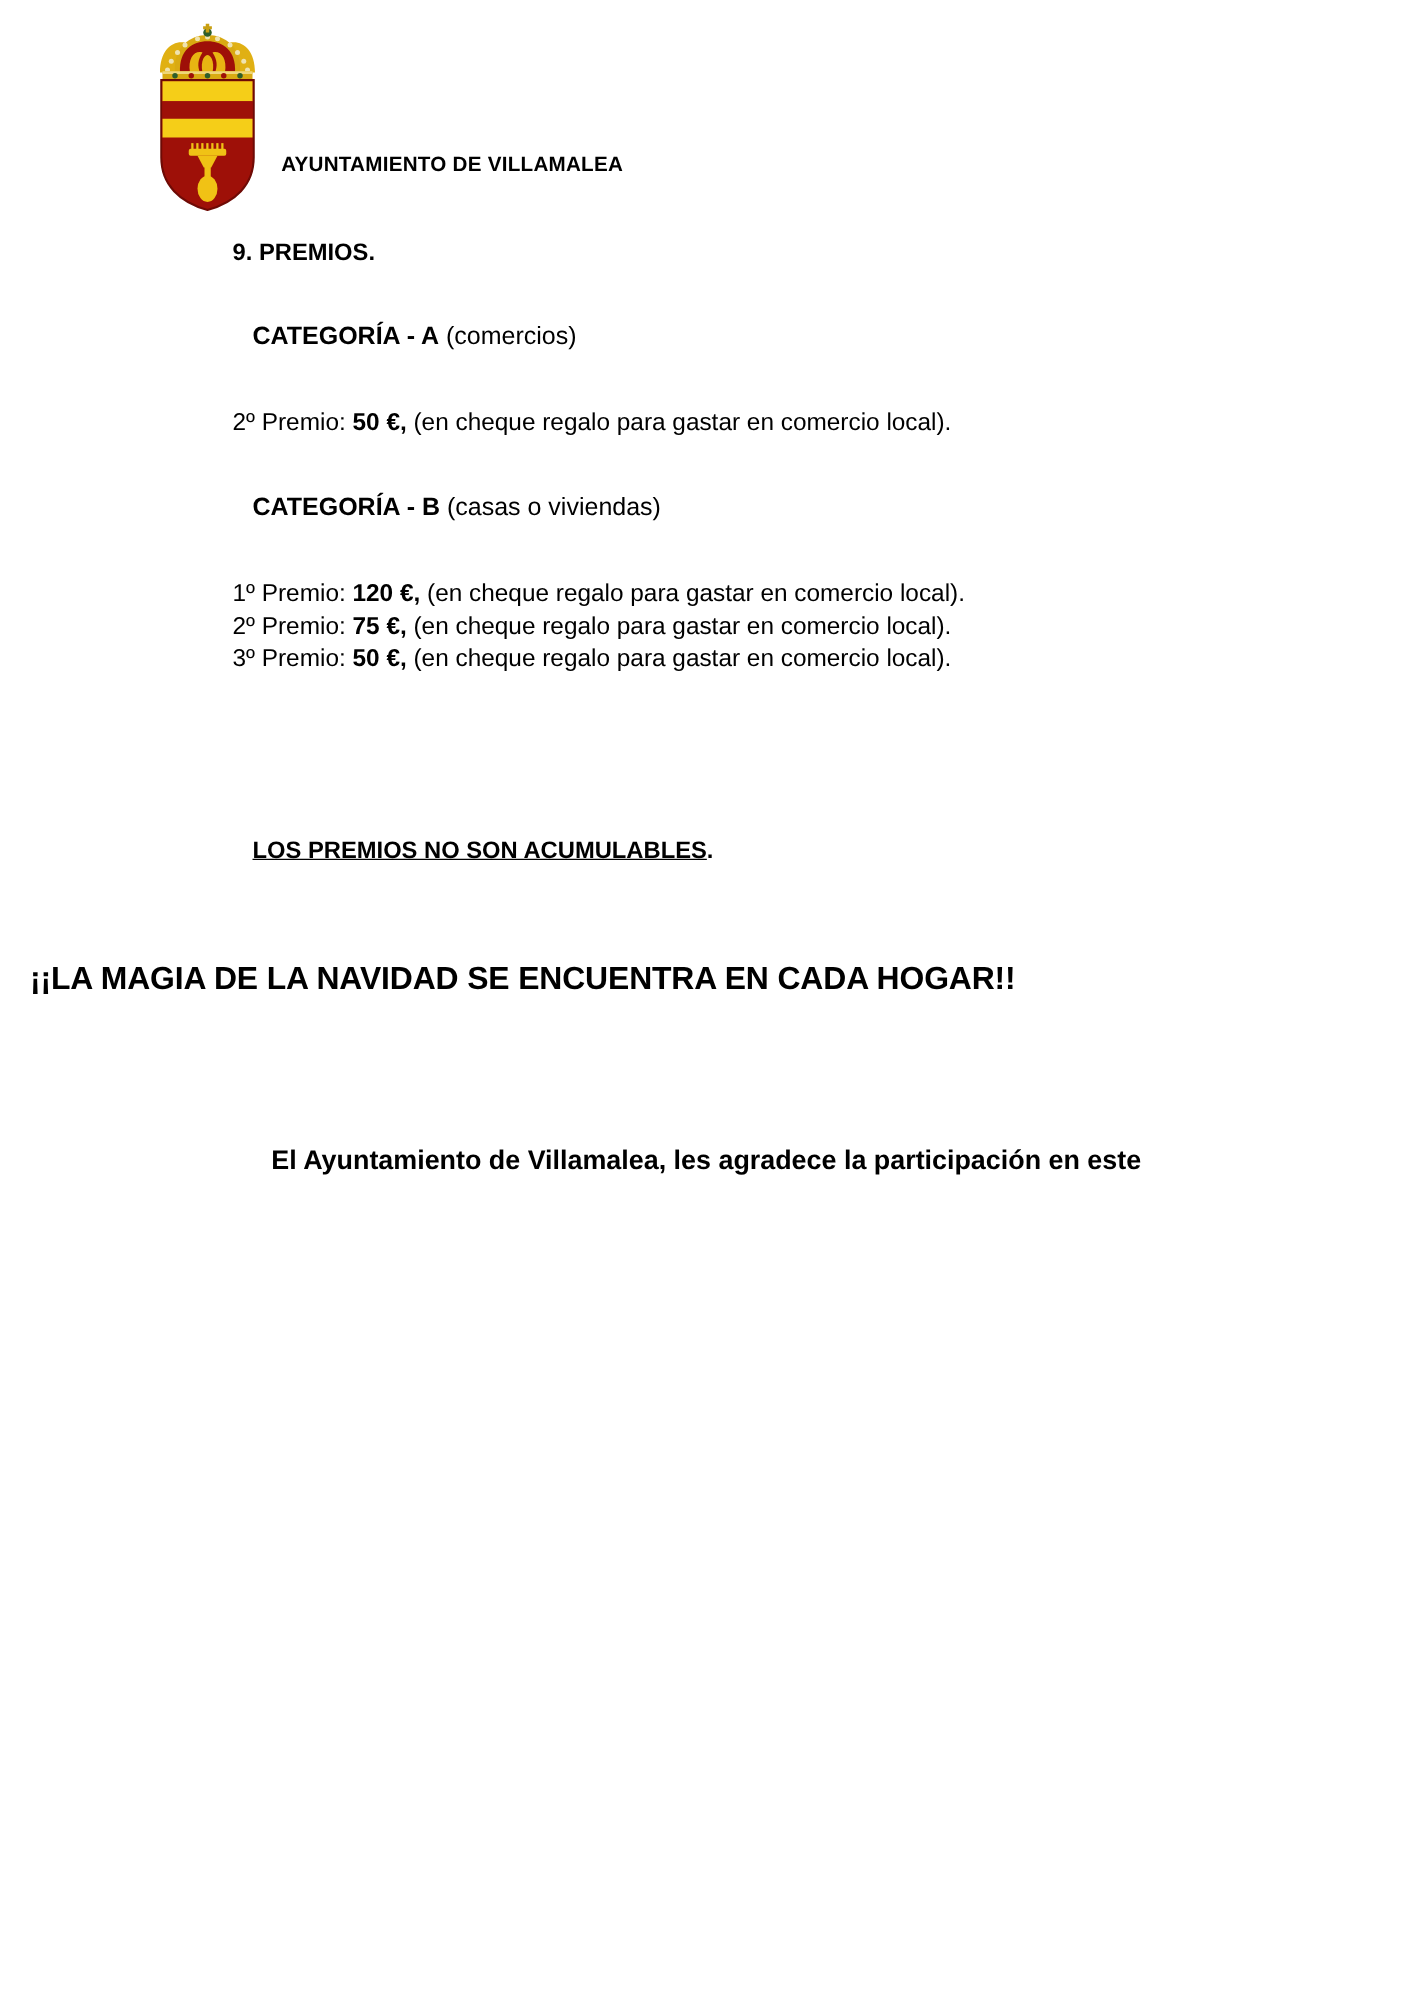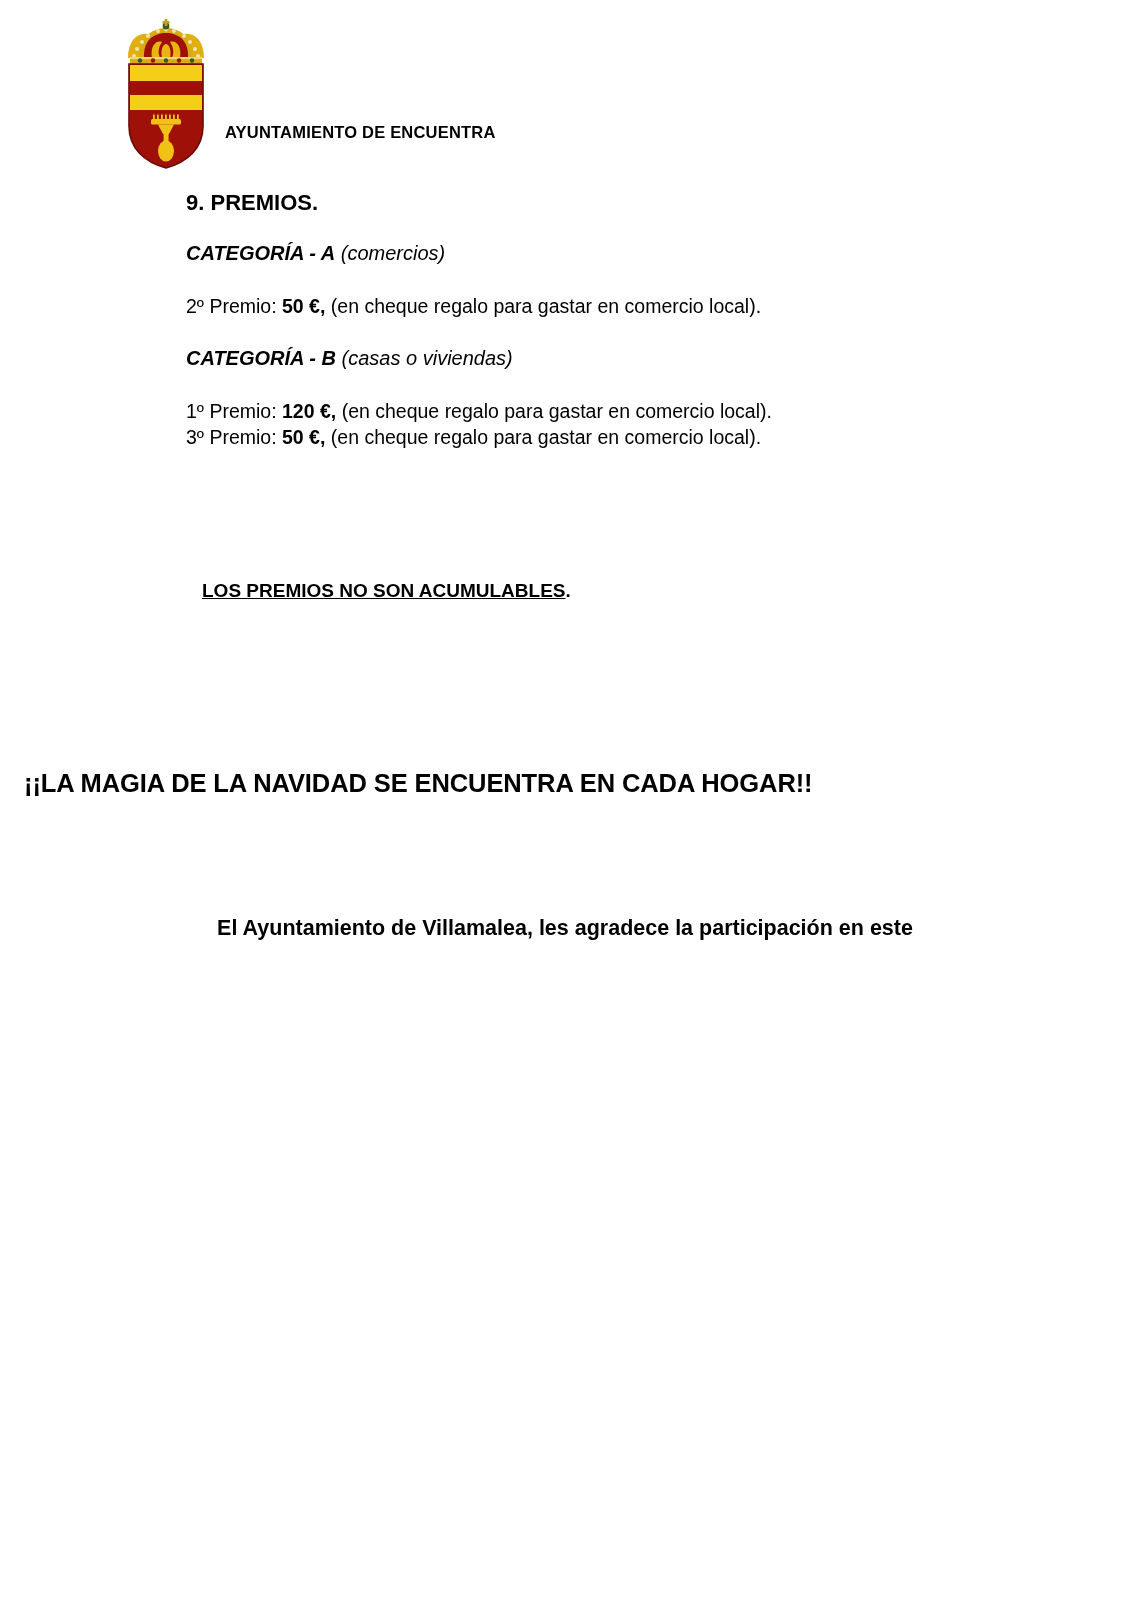--- a/index.html
+++ b/index.html
@@ -48,33 +48,32 @@
 
   
   .body-col {
     position: absolute;
     left: 186px;
     top: 190px;
     width: 800px;
   }
 
   .section-title {
-    font-size: 22px;
+    font-size: 19px;
     font-weight: bold;
     line-height: 26px;
     margin: 0;
     white-space: nowrap;
   }
 
   .cat-heading {
     font-size: 20px;
     line-height: 27px;
-    margin: 0;
-    white-space: nowrap;
-    font-style: italic;
+    margin: 16px;
+    white-space: nowrap;
   }
   .cat-heading .cat-strong { font-weight: bold; }
   .cat-heading .cat-plain { font-weight: normal; }
 
   .prize-line {
     font-size: 19.5px;
     line-height: 26px;
     margin: 0;
     white-space: nowrap;
     font-weight: normal;
@@ -187,21 +186,21 @@
             <rect x="55" y="96.5" width="1.8" height="5"></rect>
             <rect x="59" y="96.5" width="1.8" height="5"></rect>
           </g>
           <path d="M40 106.5 L56 106.5 L51 116 L45 116 Z" fill="#F0C215"></path>
           <rect x="45.6" y="114" width="5" height="12" fill="#F0C215"></rect>
           <ellipse cx="48" cy="133" rx="8" ry="10.5" fill="#F0C215"></ellipse>
         </g>
       </svg>
     </div>
 
-    <div class="org-name">AYUNTAMIENTO DE ENCUENTRA</div>
+    <div class="org-name">AYUNTAMIENTO DE VILLAMALEA</div>
   </div>
 
   <div class="body-col">
 
     <p class="section-title">9. PREMIOS.</p>
 
     <div class="gap-sm"></div>
 
     <p class="cat-heading">
       <span class="cat-strong">CATEGORÍA - A</span><span class="cat-plain"> (comercios)</span>
@@ -216,20 +215,23 @@
     <div class="gap-md"></div>
 
     <p class="cat-heading">
       <span class="cat-strong">CATEGORÍA - B</span><span class="cat-plain"> (casas o viviendas)</span>
     </p>
 
     <div class="gap-md"></div>
 
     <p class="prize-line">
       <span>1º Premio: </span><span class="amount">120 €,</span><span> (en cheque regalo para gastar en comercio local).</span>
+    </p>
+    <p class="prize-line">
+      <span>2º Premio: </span><span class="amount">75 €,</span><span> (en cheque regalo para gastar en comercio local).</span>
     </p>
     <p class="prize-line">
       <span>3º Premio: </span><span class="amount">50 €,</span><span> (en cheque regalo para gastar en comercio local).</span>
     </p>
 
     <div class="gap-lg"></div>
 
     <p class="no-cumul">
       <span class="u">LOS PREMIOS NO SON ACUMULABLES</span><span>.</span>
     </p>

